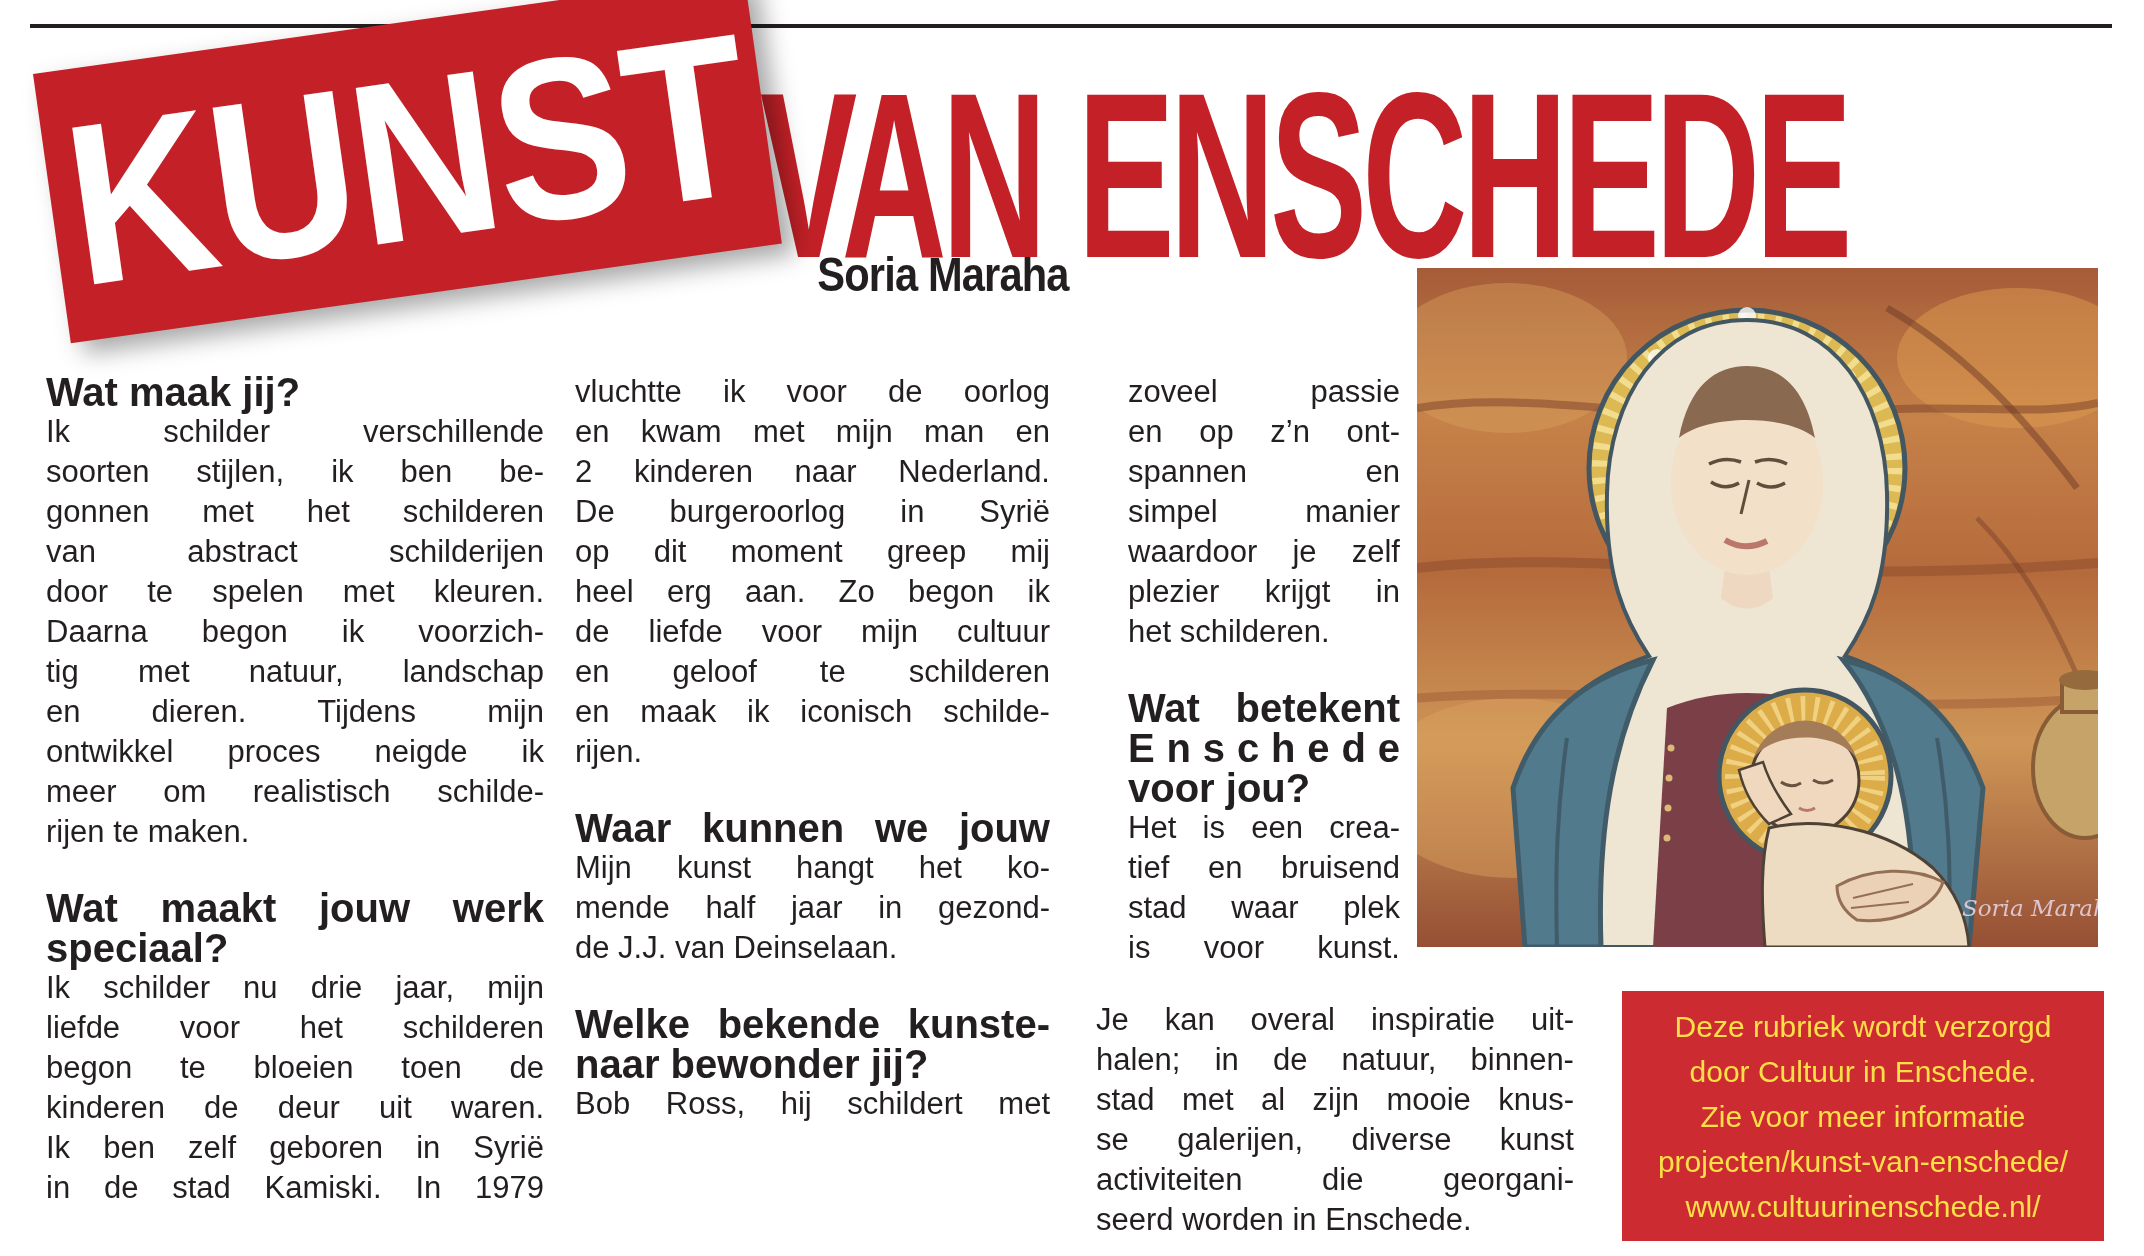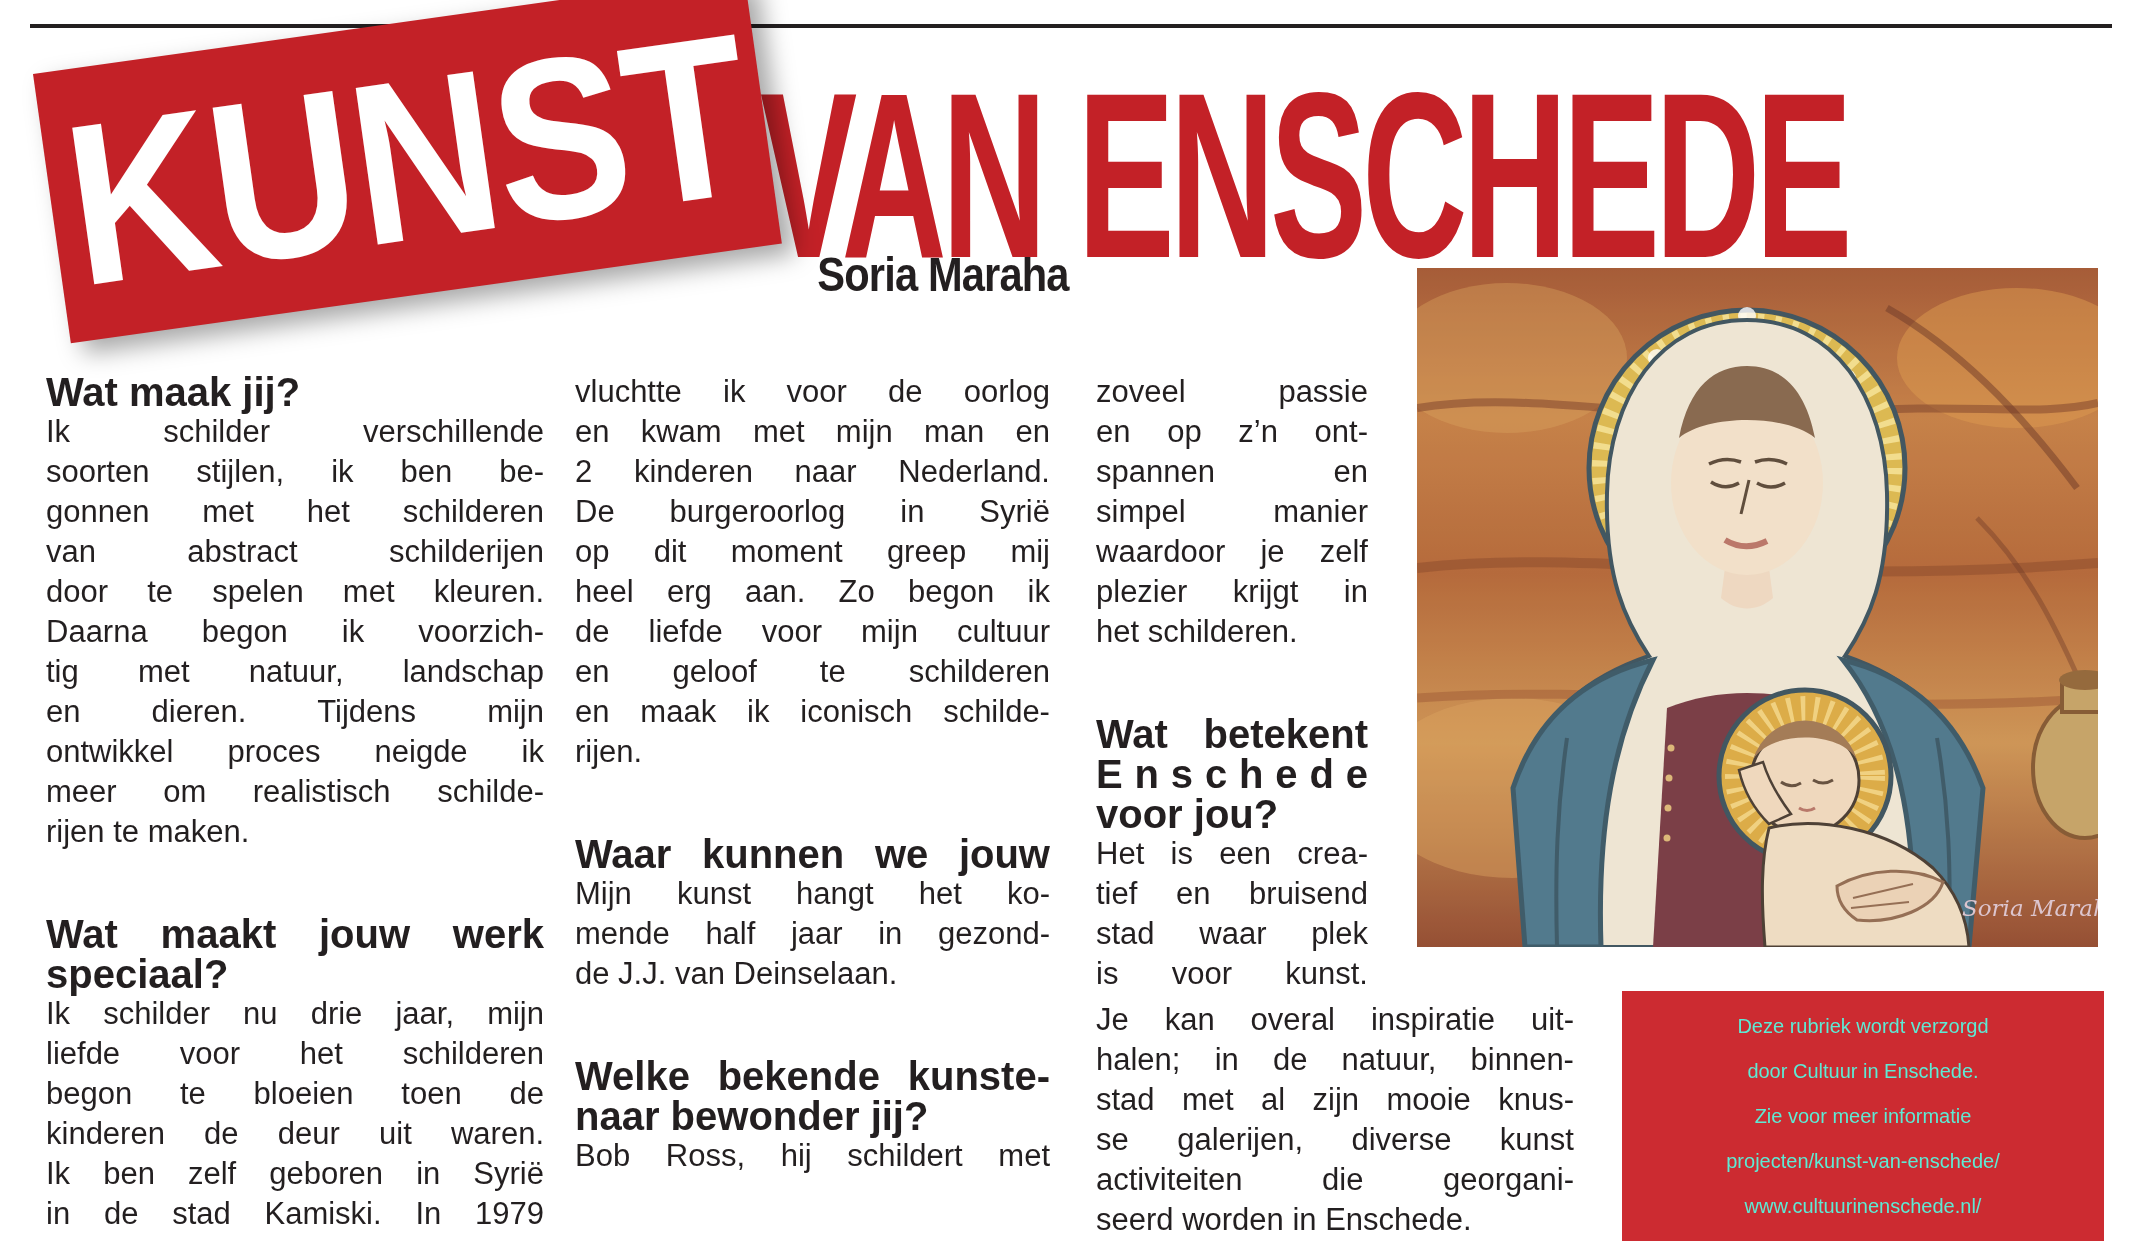--- a/index.html
+++ b/index.html
@@ -11,31 +11,31 @@
           box-shadow:12px 12px 24px rgba(0,0,0,.35);z-index:3;}
   .banner-text{color:#fff;font-weight:700;font-size:205px;letter-spacing:-2px;line-height:1;
                transform:scale(.98,1.12);white-space:nowrap;}
   .title{position:absolute;left:760px;top:58px;color:var(--red,#c32127);font-weight:700;font-size:235px;
          line-height:1;letter-spacing:-8px;transform:scaleX(.62);transform-origin:0 0;white-space:nowrap;z-index:2;}
   .subtitle{position:absolute;left:703px;top:248px;width:480px;text-align:center;font-weight:700;
             font-size:49px;letter-spacing:-1px;transform:scaleX(.85);line-height:1.1;}
   .col{position:absolute;font-size:31px;}
   .col1{left:46px;top:372px;width:498px;}
   .col2{left:575px;top:372px;width:475px;}
-  .col3a{left:1096px;top:372px;width:272px;}
+  .col3a{left:1128px;top:372px;width:272px;}
   .col3b{left:1096px;top:1000px;width:478px;}
-  .block.heading:not(:first-child){margin-top:62px;}
+  .block.heading:not(:first-child){margin-top:36px;}
   .block.heading .line{font-weight:700;font-size:40px;}
   .line{height:40px;line-height:40px;display:block;white-space:pre;}
   .line.j{display:flex;justify-content:space-between;white-space:normal;}
   .painting{position:absolute;left:1417px;top:268px;width:681px;height:679px;}
   .painting svg{display:block;width:100%;height:100%;}
   .infobox{position:absolute;left:1622px;top:991px;width:482px;height:250px;background:var(--boxred,#cc2b31);
            display:flex;flex-direction:column;justify-content:center;align-items:center;}
-  .info-line{color:#5eead4;font-size:20px;line-height:45px;text-align:center;white-space:nowrap;}
+  .info-line{color:#fde047;font-size:30px;line-height:45px;text-align:center;white-space:nowrap;}
 </style>
 </head>
 <body>
 
 <div class="page">
 
   <div class="rule"></div>
 
   <div class="banner">
     <span class="banner-text">KUNST</span>

